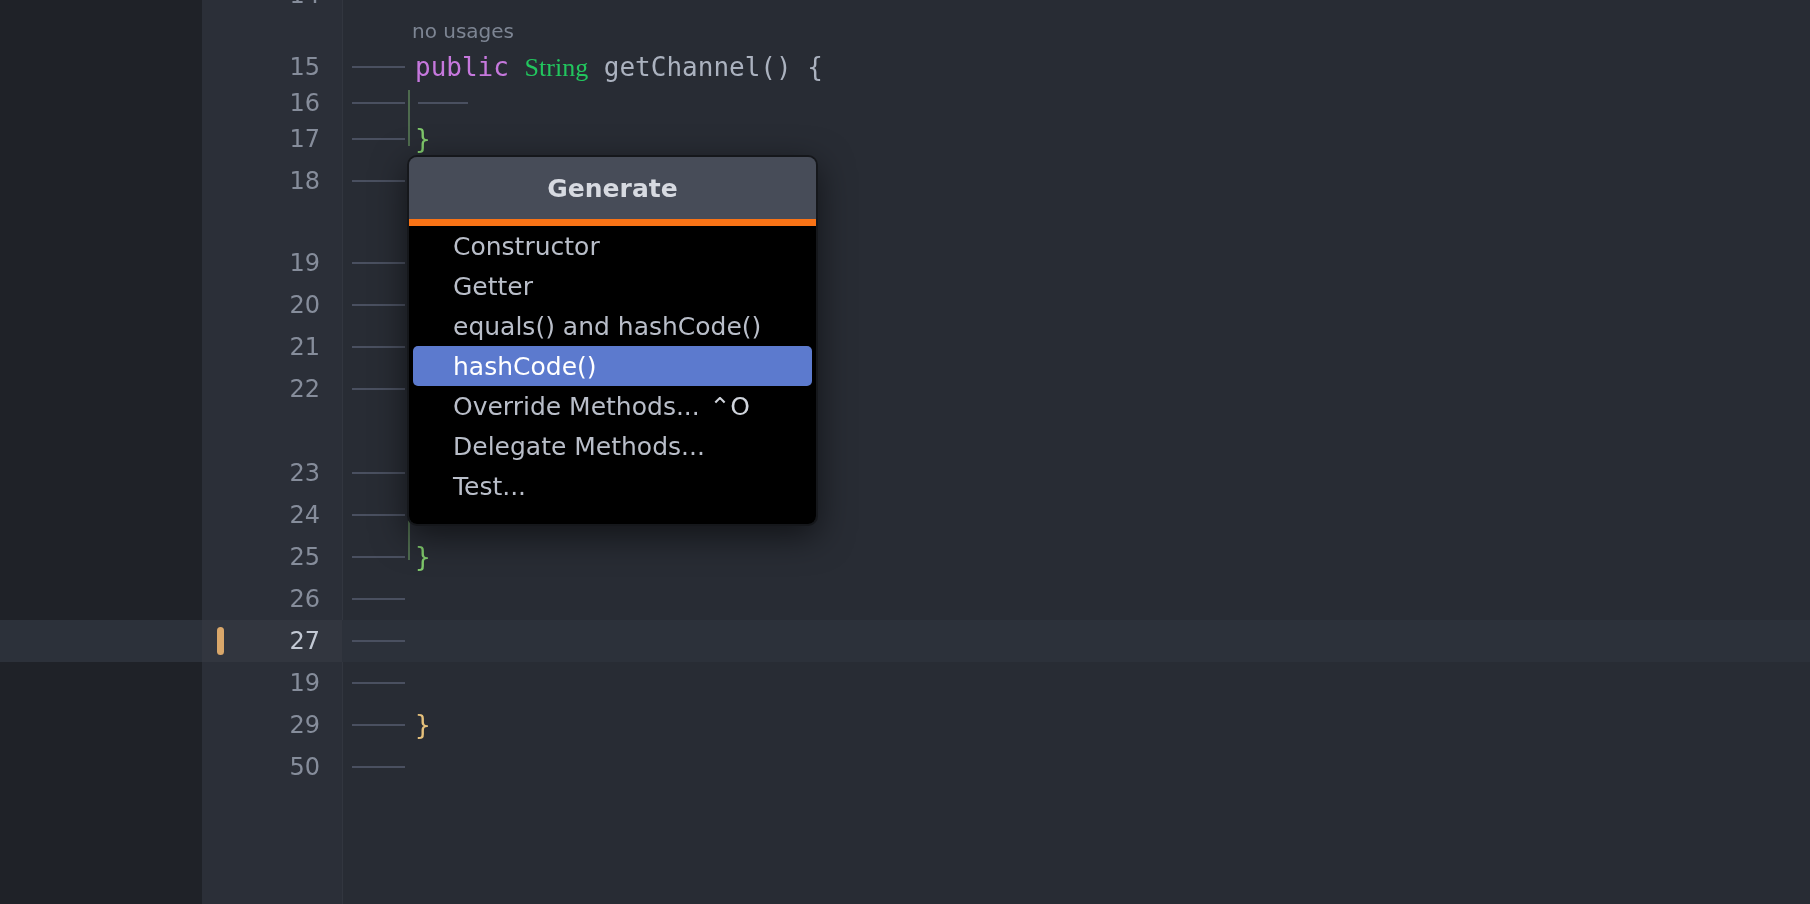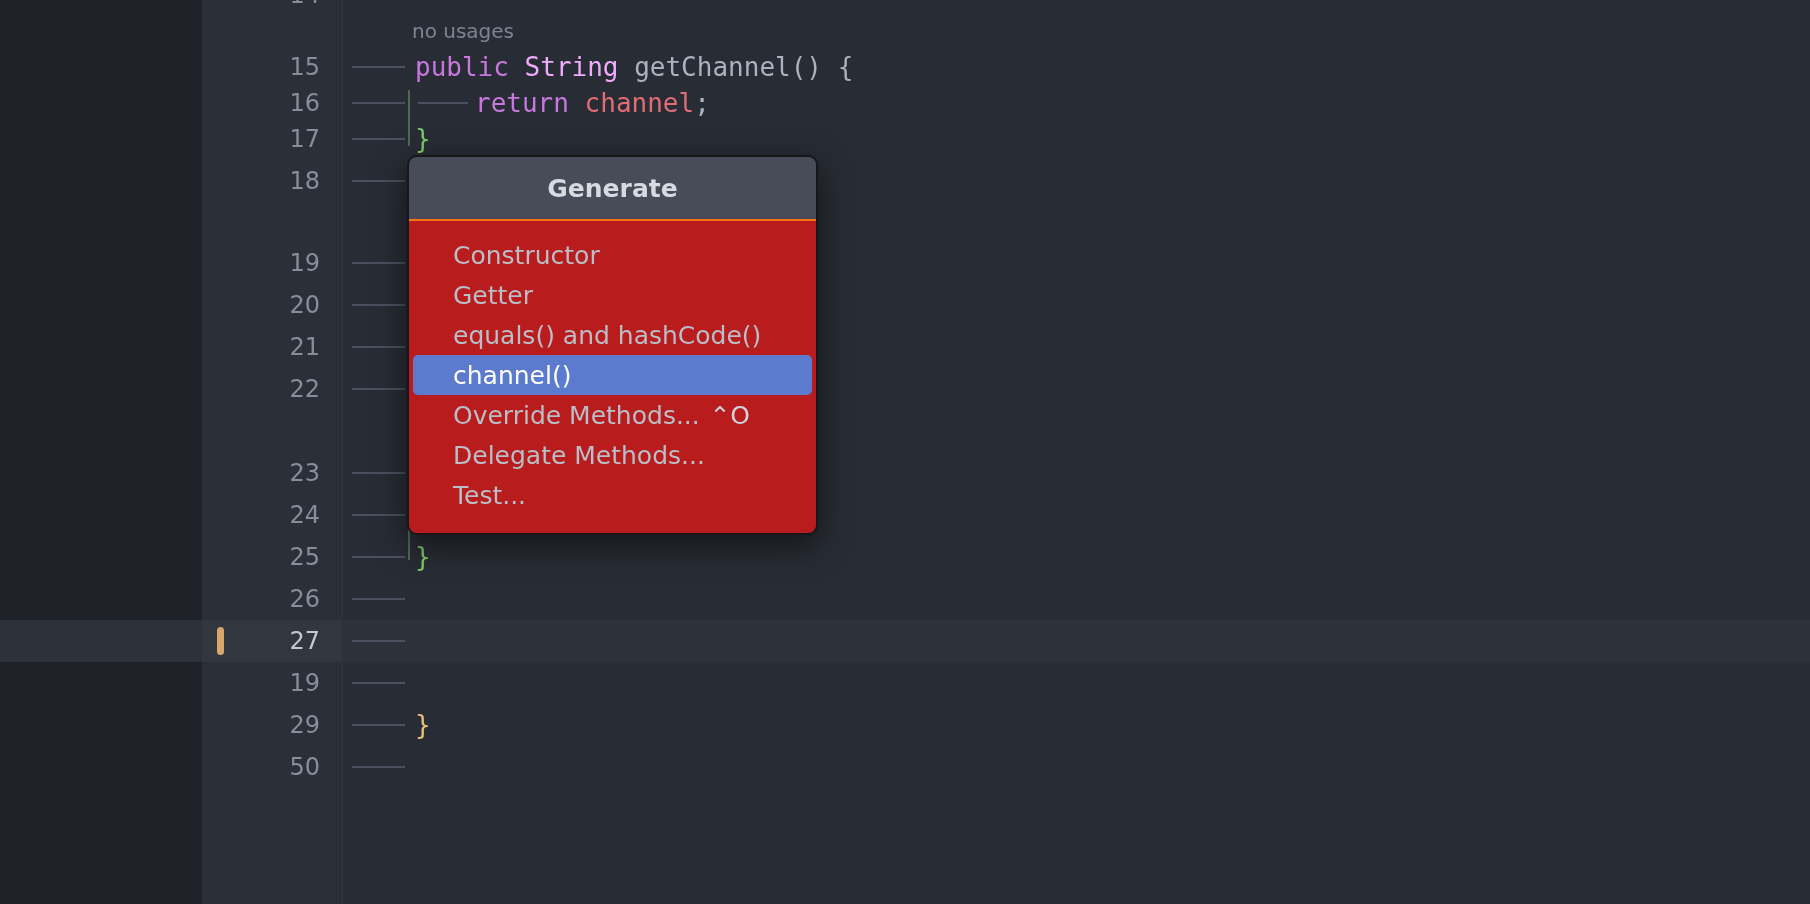--- a/index.html
+++ b/index.html
@@ -115,21 +115,21 @@
     position: absolute;
     top: 0;
     height: 42px;
     line-height: 42px;
     font-family: "DejaVu Sans Mono", monospace;
     font-size: 26px;
     white-space: pre;
     letter-spacing: 0px;
   }
   .tok-kw      { color: #c678dd; }
-  .tok-type    { color: #f0abfc; }
+  .tok-type    { color: #22c55e; font-family: Liberation Serif, serif; }
   .tok-ident   { color: #abb2bf; }
   .tok-punct   { color: #abb2bf; }
   .tok-field   { color: #e06c75; }
   .tok-brace-g { color: #7fc86b; }
   .tok-brace-y { color: #e5c07b; }
   .tok-dot     { color: #5c6370; }
   .hint {
     position: absolute;
     top: 0;
     height: 42px;
@@ -152,31 +152,31 @@
     box-shadow: 0 10px 34px rgba(0,0,0,0.55);
     overflow: hidden;
     z-index: 50;
   }
   .popup-header {
     height: 62px;
     background: #474c58;
     display: flex;
     align-items: center;
     justify-content: center;
-    border-bottom: 2px solid #f97316;
+    border-bottom: 7px solid #f97316;
   }
   .popup-title {
     color: #d7dae1;
     font-size: 25px;
     font-weight: bold;
     font-family: "DejaVu Sans", sans-serif;
   }
   .popup-list {
-    padding: 14px 0 18px 0;
-    background: #b91c1c;
+    padding: 0 0 18px 0;
+    background: #000000;
   }
   .popup-item {
     height: 40px;
     display: flex;
     align-items: center;
     padding: 0 16px 0 40px;
     margin: 0 4px;
     border-radius: 5px;
     color: #b9bec9;
     font-size: 25px;
@@ -217,21 +217,20 @@
       </div>
       <div class="row" style="top: 46px;">
         <div class="gutter-cell">15</div>
         <div class="indent-dash" style="left: 352px; top: 20px; width: 53px;"></div>
         <div class="code" style="left: 415px;"><span class="tok-kw">public</span><span class="tok-dot"> </span><span class="tok-type">String</span><span class="tok-dot"> </span><span class="tok-ident">getChannel</span><span class="tok-punct">()</span><span class="tok-dot"> </span><span class="tok-punct">{</span></div>
       </div>
       <div class="row" style="top: 82px;">
         <div class="gutter-cell">16</div>
         <div class="indent-dash" style="left: 352px; top: 20px; width: 53px;"></div>
         <div class="indent-dash" style="left: 418px; top: 20px; width: 50px;"></div>
-        <div class="code" style="left: 475px;"><span class="tok-kw">return</span><span class="tok-dot"> </span><span class="tok-field">channel</span><span class="tok-punct">;</span></div>
       </div>
       <div class="row" style="top: 118px; padding-left: 36px;">
         <div class="gutter-cell">17</div>
         <div class="indent-dash" style="left: 352px; top: 20px; width: 53px;"></div>
         <div class="code" style="left: 415px;"><span class="tok-brace-g">}</span></div>
       </div>
       <div class="row" style="top: 160px;">
         <div class="gutter-cell">18</div>
         <div class="indent-dash" style="left: 352px; top: 20px; width: 53px;"></div>
       </div>
@@ -297,21 +296,21 @@
         <div class="popup-item">
           <span class="label">Constructor</span>
         </div>
         <div class="popup-item">
           <span class="label">Getter</span>
         </div>
         <div class="popup-item">
           <span class="label">equals() and hashCode()</span>
         </div>
         <div class="popup-item selected">
-          <span class="label">channel()</span>
+          <span class="label">hashCode()</span>
         </div>
         <div class="popup-item">
           <span class="label">Override Methods...</span>
           <span class="shortcut">⌃O</span>
         </div>
         <div class="popup-item">
           <span class="label">Delegate Methods...</span>
         </div>
         <div class="popup-item">
           <span class="label">Test...</span>

